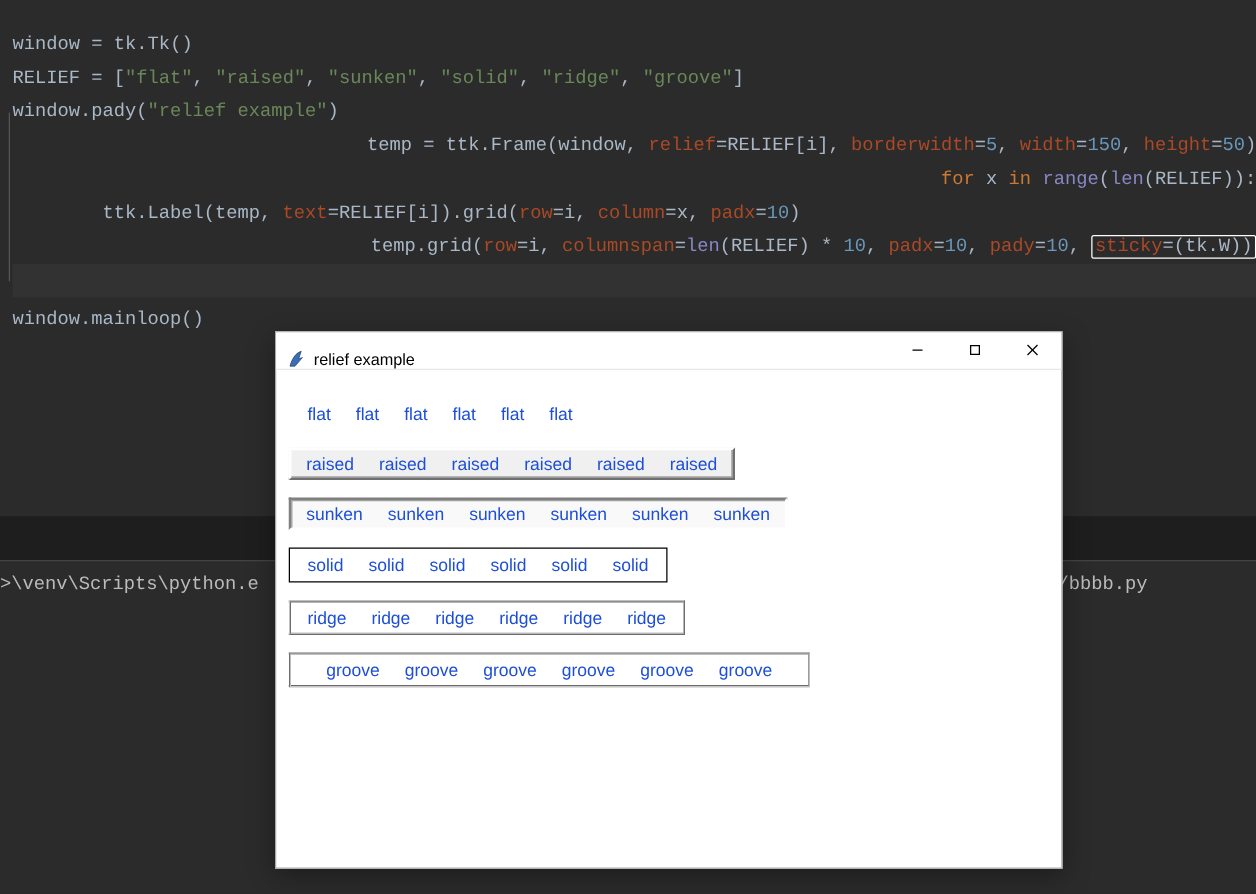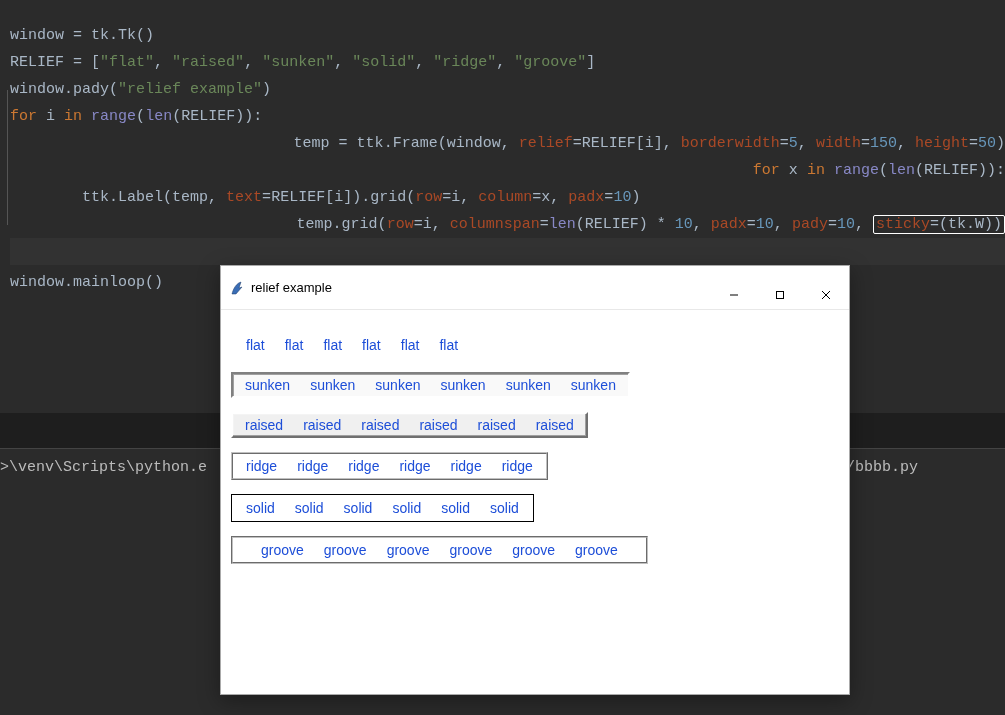--- a/index.html
+++ b/index.html
@@ -76,23 +76,22 @@
     border: 1px solid #aaaaaa;
     box-shadow: 0 6px 20px rgba(0,0,0,0.35);
     font-family: "Segoe UI", Arial, sans-serif;
     color: #000;
   }
   .tk-titlebar {
     height: 30px;
     background: #ffffff;
     border-bottom: 1px solid #e8e8e8;
     display: flex;
-    align-items: flex-start;
+    align-items: flex-end;
     font-size: 13px;
-    margin-top: 14px;
   }
   .tk-feather {
     width: 16px;
     height: 16px;
     margin: 0 6px 0 8px;
     display: inline-block;
   }
   .tk-feather svg { width:16px; height:16px; display:block; }
   .tk-title { flex: 0 0 auto; color:#000; }
   .tk-spacer { flex: 1 1 auto; }
@@ -162,21 +161,20 @@
 
 <div class="gutter-mark"></div>
 
 <div class="code-area">
   <div class="code-line"><span class="name">window</span> <span class="punc">=</span> <span class="name">tk</span><span class="punc">.</span><span class="name">Tk</span><span class="punc">()</span></div>
 
   <div class="code-line"><span class="name">RELIEF</span> <span class="punc">=</span> <span class="punc">[</span><span class="str">"flat"</span><span class="punc">, </span><span class="str">"raised"</span><span class="punc">, </span><span class="str">"sunken"</span><span class="punc">, </span><span class="str">"solid"</span><span class="punc">, </span><span class="str">"ridge"</span><span class="punc">, </span><span class="str">"groove"</span><span class="punc">]</span></div>
 
   <div class="code-line"><span class="name">window</span><span class="punc">.</span><span class="name">pady</span><span class="punc">(</span><span class="str">"relief example"</span><span class="punc">)</span></div>
 
-  <div class="code-line"><span class="kw">for</span> <span class="name">i</span> <span class="kw">in</span> <span class="builtin">range</span><span class="punc">(</span><span class="builtin">len</span><span class="punc">(</span><span class="name">RELIEF</span><span class="punc">)):</span></div>
 
   <div class="code-line indent1"><span class="name">temp</span> <span class="punc">=</span> <span class="name">ttk</span><span class="punc">.</span><span class="name">Frame</span><span class="punc">(</span><span class="name">window</span><span class="punc">, </span><span class="param">relief</span><span class="punc">=</span><span class="name">RELIEF</span><span class="punc">[</span><span class="name">i</span><span class="punc">], </span><span class="param">borderwidth</span><span class="punc">=</span><span class="num">5</span><span class="punc">, </span><span class="param">width</span><span class="punc">=</span><span class="num">150</span><span class="punc">, </span><span class="param">height</span><span class="punc">=</span><span class="num">50</span><span class="punc">)</span></div>
 
   <div class="code-line indent1"><span class="kw">for</span> <span class="name">x</span> <span class="kw">in</span> <span class="builtin">range</span><span class="punc">(</span><span class="builtin">len</span><span class="punc">(</span><span class="name">RELIEF</span><span class="punc">)):</span></div>
 
   <div class="code-line indent2"><span class="name">ttk</span><span class="punc">.</span><span class="name">Label</span><span class="punc">(</span><span class="name">temp</span><span class="punc">, </span><span class="param">text</span><span class="punc">=</span><span class="name">RELIEF</span><span class="punc">[</span><span class="name">i</span><span class="punc">]).</span><span class="name">grid</span><span class="punc">(</span><span class="param">row</span><span class="punc">=</span><span class="name">i</span><span class="punc">, </span><span class="param">column</span><span class="punc">=</span><span class="name">x</span><span class="punc">, </span><span class="param">padx</span><span class="punc">=</span><span class="num">10</span><span class="punc">)</span></div>
 
   <div class="code-line indent1"><span class="name">temp</span><span class="punc">.</span><span class="name">grid</span><span class="punc">(</span><span class="param">row</span><span class="punc">=</span><span class="name">i</span><span class="punc">, </span><span class="param">columnspan</span><span class="punc">=</span><span class="builtin">len</span><span class="punc">(</span><span class="name">RELIEF</span><span class="punc">) * </span><span class="num">10</span><span class="punc">, </span><span class="param">padx</span><span class="punc">=</span><span class="num">10</span><span class="punc">, </span><span class="param">pady</span><span class="punc">=</span><span class="num">10</span><span class="punc">, </span><span class="highlight-box"><span class="param">sticky</span><span class="punc">=(</span><span class="name">tk.W</span><span class="punc">))</span></span></div>
 
   <div class="blank-strip"></div>
@@ -211,19 +209,19 @@
       </div>
     <div class="tk-btn">
         <svg viewBox="0 0 10 10">
           <line x1="1" y1="1" x2="9" y2="9" stroke="#000" stroke-width="1"></line>
           <line x1="9" y1="1" x2="1" y2="9" stroke="#000" stroke-width="1"></line>
         </svg>
       </div>
   </div>
   <div class="tk-body">
     <div class="tk-row"><div class="tk-frame f-flat"><span>flat</span><span>flat</span><span>flat</span><span>flat</span><span>flat</span><span>flat</span></div></div>
+    <div class="tk-row"><div class="tk-frame f-raised"><span>raised</span><span>raised</span><span>raised</span><span>raised</span><span>raised</span><span>raised</span></div></div>
     <div class="tk-row"><div class="tk-frame f-sunken"><span>sunken</span><span>sunken</span><span>sunken</span><span>sunken</span><span>sunken</span><span>sunken</span></div></div>
-    <div class="tk-row"><div class="tk-frame f-raised"><span>raised</span><span>raised</span><span>raised</span><span>raised</span><span>raised</span><span>raised</span></div></div>
+    <div class="tk-row"><div class="tk-frame f-solid"><span>solid</span><span>solid</span><span>solid</span><span>solid</span><span>solid</span><span>solid</span></div></div>
     <div class="tk-row"><div class="tk-frame f-ridge"><span>ridge</span><span>ridge</span><span>ridge</span><span>ridge</span><span>ridge</span><span>ridge</span></div></div>
-    <div class="tk-row"><div class="tk-frame f-solid"><span>solid</span><span>solid</span><span>solid</span><span>solid</span><span>solid</span><span>solid</span></div></div>
     <div class="tk-row"><div class="tk-frame f-groove"><span>groove</span><span>groove</span><span>groove</span><span>groove</span><span>groove</span><span>groove</span></div></div>
   </div>
 </div>
 
 </body></html>

